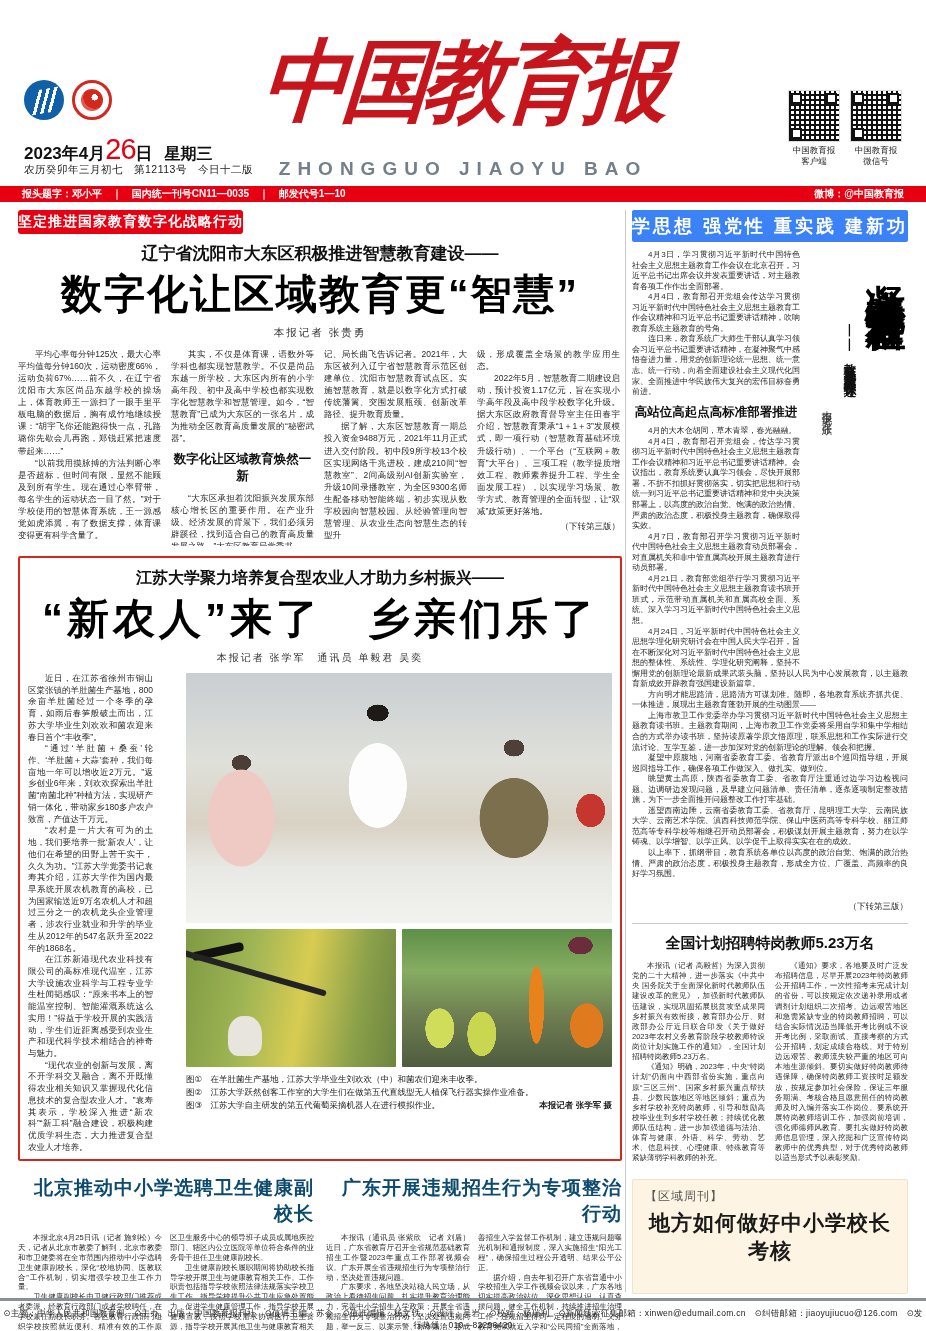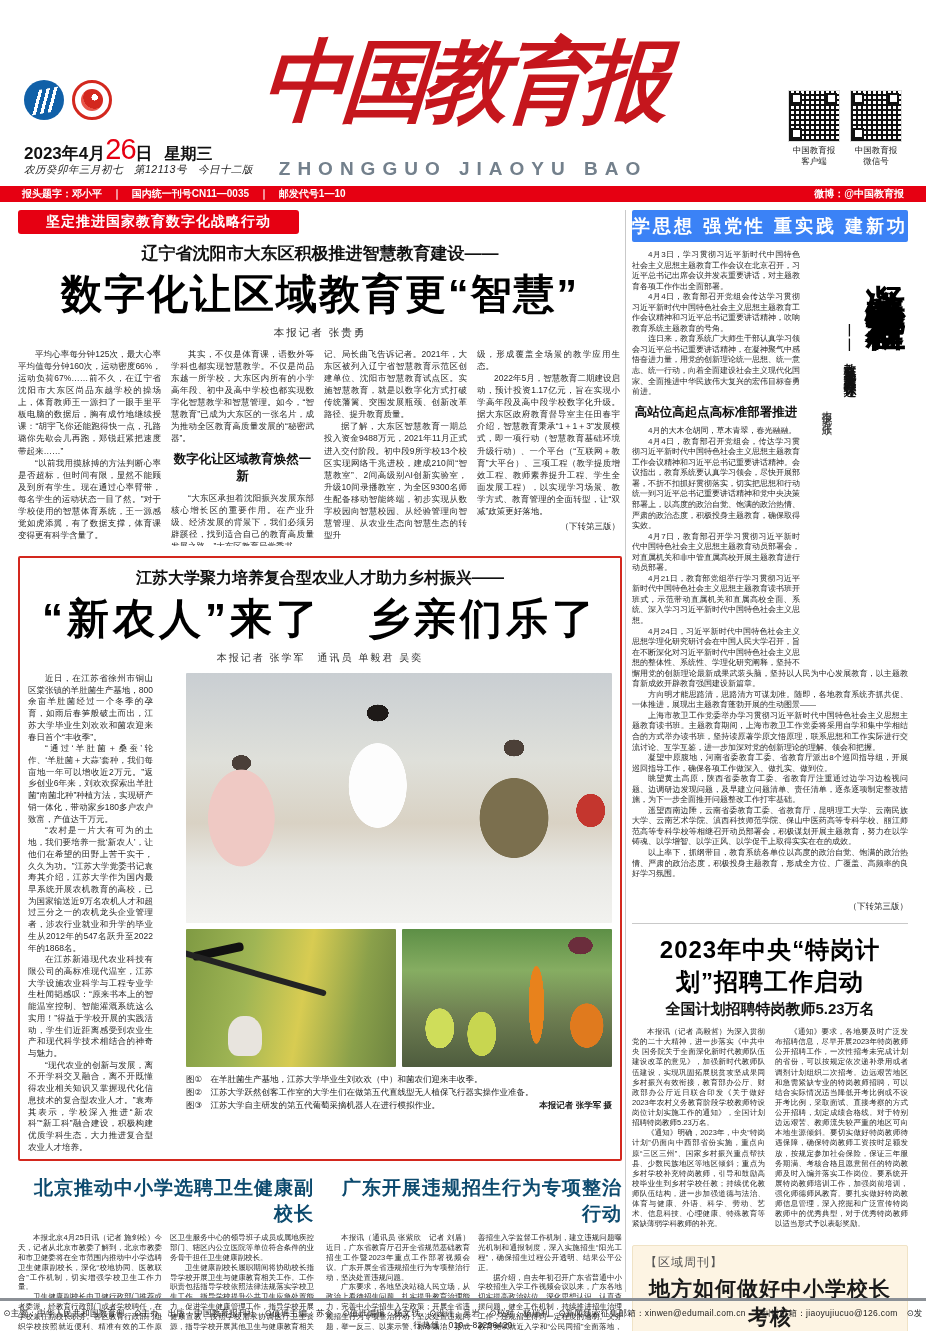--- a/index.html
+++ b/index.html
@@ -11,21 +11,21 @@
   .logo-blue{width:40px;height:40px;border-radius:50%;background:#1060a8;position:relative;overflow:hidden;}
   .logo-blue:after{content:"";position:absolute;left:5px;top:9px;width:32px;height:24px;transform:rotate(-10deg);
     background:linear-gradient(115deg,transparent 0 28%,#fff 28% 36%,transparent 36% 46%,#fff 46% 54%,transparent 54% 64%,#fff 64% 72%,transparent 72%);}
   .logo-red{width:40px;height:40px;border-radius:50%;border:3px solid #d3281e;box-sizing:border-box;position:relative;background:#fff;}
   .logo-red:after{content:"";position:absolute;inset:6px;border-radius:50%;
     background:radial-gradient(circle at 62% 38%,#fff 0 16%,#d3281e 17% 58%,#e8564a 59% 100%);}
   .dateline{position:absolute;left:24px;top:133px;font-weight:700;color:#111;white-space:nowrap;}
   .dateline .dp{font-size:17px;}
   .dateline .dd{font-size:29px;color:#e60012;font-weight:400;letter-spacing:-1px;}
   .dateline .wk{font-size:16px;margin-left:12px;}
-  .issueline{position:absolute;left:24px;top:163px;font-size:10.5px;color:#222;letter-spacing:.5px;font-style:italic;}
+  .issueline{position:absolute;left:24px;top:163px;font-size:10.5px;color:#222;letter-spacing:.5px;}
   .masthead{position:absolute;left:0;right:0;top:6px;text-align:center;}
   .masthead-title{font-family:"DejaVu Serif","Liberation Serif",serif;font-style:italic;font-weight:700;
     font-size:86px;line-height:150px;color:#c5161d;letter-spacing:-6px;transform:skewX(-4deg) scaleY(1.04);display:inline-block;}
   .pinyin{position:absolute;left:0;right:0;top:158px;text-align:center;font-size:19px;font-weight:700;
     letter-spacing:7px;color:#73808c;}
   .qr-area{position:absolute;right:24px;top:90px;display:flex;gap:10px;}
   .qr-cell{width:52px;text-align:center;}
   .qr{width:50px;height:50px;margin:0 auto;position:relative;border:1px solid #ddd;
     background:repeating-linear-gradient(0deg,#111 0 2px,transparent 2px 5px),
                repeating-linear-gradient(90deg,#111 0 2px,#fff 2px 5px);}
@@ -34,21 +34,21 @@
   .qr-label{font-size:8.5px;line-height:11px;color:#222;margin-top:3px;}
   .infobar{position:absolute;left:0;right:0;top:186px;height:16px;background:#e60012;color:#fff;
     font-size:10px;font-weight:700;line-height:16px;display:flex;justify-content:space-between;padding:0 22px;box-sizing:border-box;}
 
   
   .divider-v{position:absolute;left:625px;top:210px;height:1082px;width:1px;background:#c9c9c9;}
   .col-left{position:absolute;left:18px;top:210px;width:604px;}
   .col-right{position:absolute;left:632px;top:210px;width:276px;}
 
   .badge{display:inline-block;background:#e60012;color:#fff;font-weight:700;font-size:14px;
-    padding:3px 28px;border-radius:3px;letter-spacing:1px;font-family:Liberation Mono, monospace;}
+    padding:3px 0;border-radius:3px;letter-spacing:1px;font-family:Liberation Mono, monospace;}
   .badge-wide{display:block;background:#3b82f6;color:#fff;font-weight:700;font-size:18px;text-align:center;
     padding:4px 0;letter-spacing:3px;border-radius:2px;}
 
   .kicker{text-align:center;font-size:17px;font-weight:700;color:#111;margin:8px 0 2px;}
   .headline-xl{text-align:center;font-size:41px;font-weight:900;color:#000;letter-spacing:2px;margin:2px 0 4px;}
   .byline{text-align:center;font-size:10.5px;color:#333;letter-spacing:2px;margin-bottom:8px;}
 
   .lead-cols{display:flex;gap:10px;height:198px;overflow:hidden;margin-top:4px;}
   .lead-col{width:143px;font-size:8.5px;line-height:1.42;text-align:justify;color:#2a2a2a;}
   p{margin:0;text-indent:2em;}
@@ -295,21 +295,20 @@
       <p>凝望中原腹地，河南省委教育工委、省教育厅派出8个巡回指导组，开展巡回指导工作，确保各项工作做深入、做扎实、做到位。</p>
       <p>眺望黄土高原，陕西省委教育工委、省教育厅注重通过边学习边检视问题、边调研边发现问题，及早建立问题清单、责任清单，逐条逐项制定整改措施，为下一步全面推开问题整改工作打牢基础。</p>
       <p>遥望西南边陲，云南省委教育工委、省教育厅，昆明理工大学、云南民族大学、云南艺术学院、滇西科技师范学院、保山中医药高等专科学校、丽江师范高等专科学校等相继召开动员部署会，积极谋划开展主题教育，努力在以学铸魂、以学增智、以学正风、以学促干上取得实实在在的成效。</p>
       <p>以上率下，抓纲带目，教育系统各单位以高度的政治自觉、饱满的政治热情、严肃的政治态度，积极投身主题教育，形成全方位、广覆盖、高频率的良好学习氛围。</p>
     </div>
     <div class="jump">（下转第三版）</div>
 
     <div class="divider-h"></div>
 
     <div>
-      <div class="t-headline">2023年中央“特岗计划”招聘工作启动</div>
       <div class="t-subhead">全国计划招聘特岗教师5.23万名</div>
       <div class="t-cols">
         <div class="t-col">
           <p>本报讯（记者 高毅哲）为深入贯彻党的二十大精神，进一步落实《中共中央 国务院关于全面深化新时代教师队伍建设改革的意见》，加强新时代教师队伍建设，实现巩固拓展脱贫攻坚成果同乡村振兴有效衔接，教育部办公厅、财政部办公厅近日联合印发《关于做好2023年农村义务教育阶段学校教师特设岗位计划实施工作的通知》，全国计划招聘特岗教师5.23万名。</p>
           <p>《通知》明确，2023年，中央“特岗计划”仍面向中西部省份实施，重点向原“三区三州”、国家乡村振兴重点帮扶县、少数民族地区等地区倾斜；重点为乡村学校补充特岗教师，引导和鼓励高校毕业生到乡村学校任教；持续优化教师队伍结构，进一步加强道德与法治、体育与健康、外语、科学、劳动、艺术、信息科技、心理健康、特殊教育等紧缺薄弱学科教师的补充。</p>
         </div>
         <div class="t-col">
           <p>《通知》要求，各地要及时广泛发布招聘信息，尽早开展2023年特岗教师公开招聘工作，一次性招考未完成计划的省份，可以按规定依次递补录用或者调剂计划组织二次招考。边远艰苦地区和急需紧缺专业的特岗教师招聘，可以结合实际情况适当降低开考比例或不设开考比例，采取面试、直接考察的方式公开招聘，划定成绩合格线。对于特别边远艰苦、教师流失较严重的地区可向本地生源倾斜。要切实做好特岗教师待遇保障，确保特岗教师工资按时足额发放，按规定参加社会保险，保证三年服务期满、考核合格且愿意留任的特岗教师及时入编并落实工作岗位。要系统开展特岗教师培训工作，加强岗前培训，强化师德师风教育。要扎实做好特岗教师信息管理，深入挖掘和广泛宣传特岗教师中的优秀典型，对于优秀特岗教师以适当形式予以表彰奖励。</p>
         </div>
       </div>

